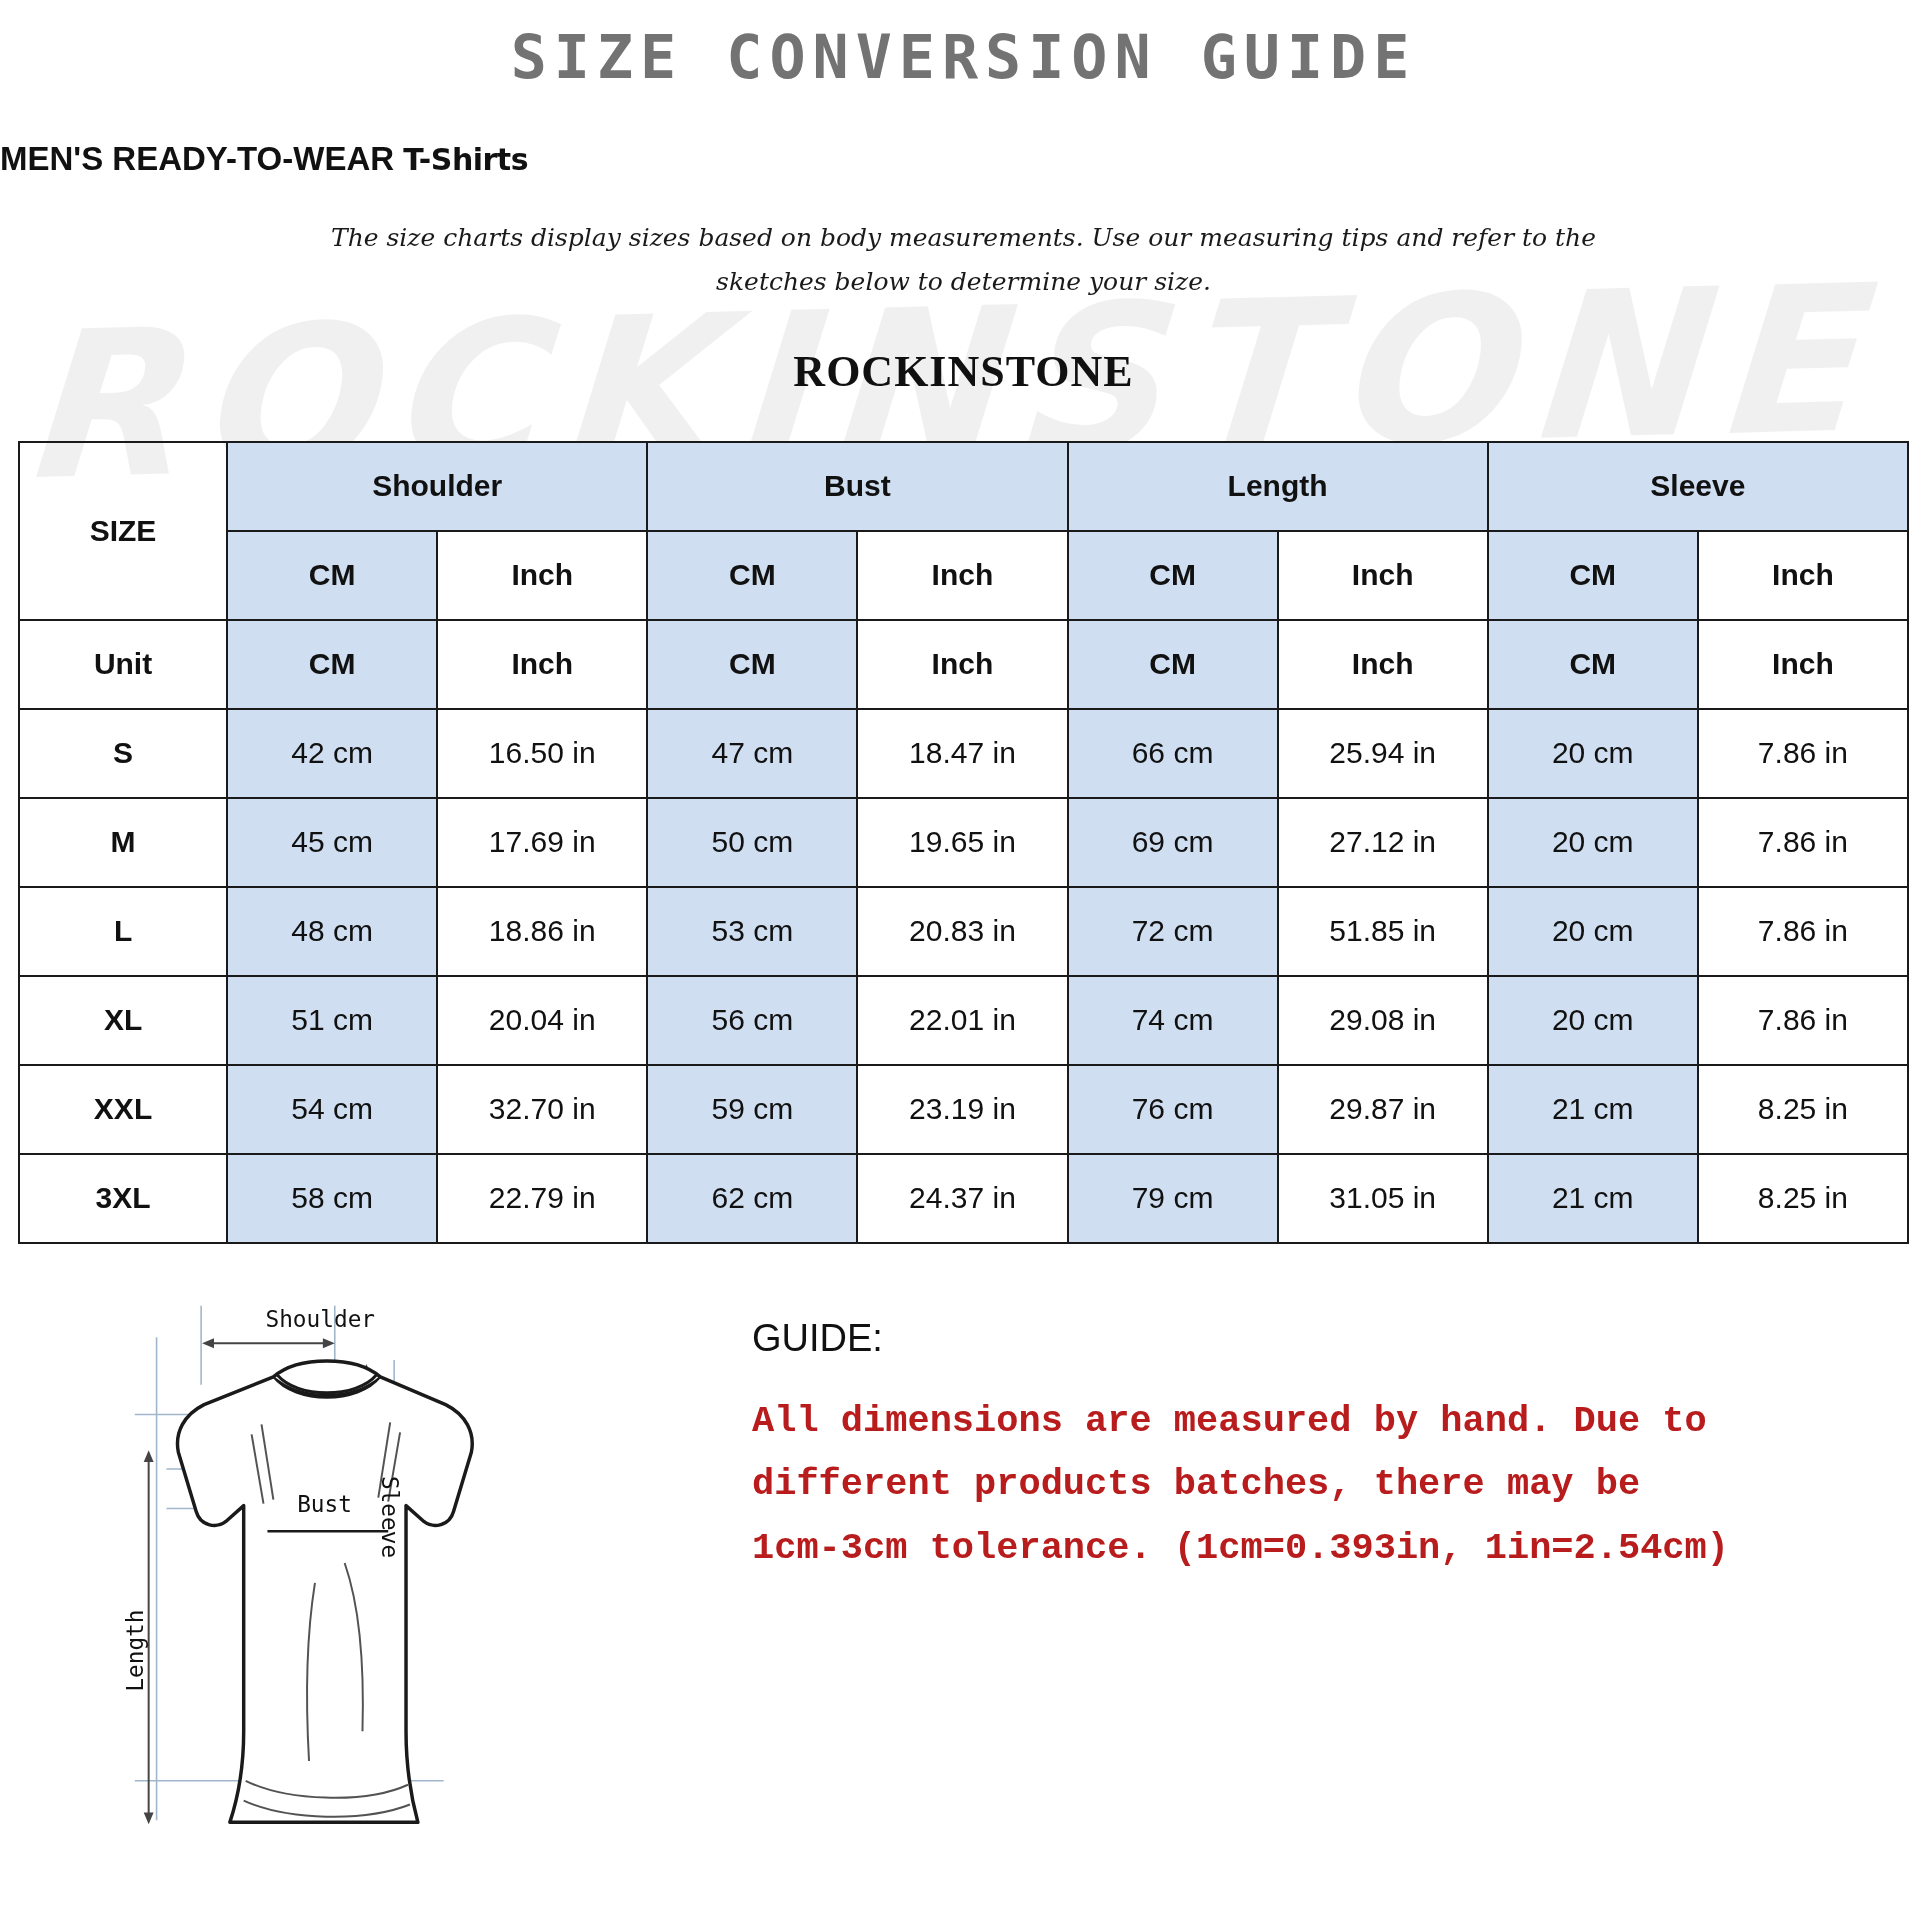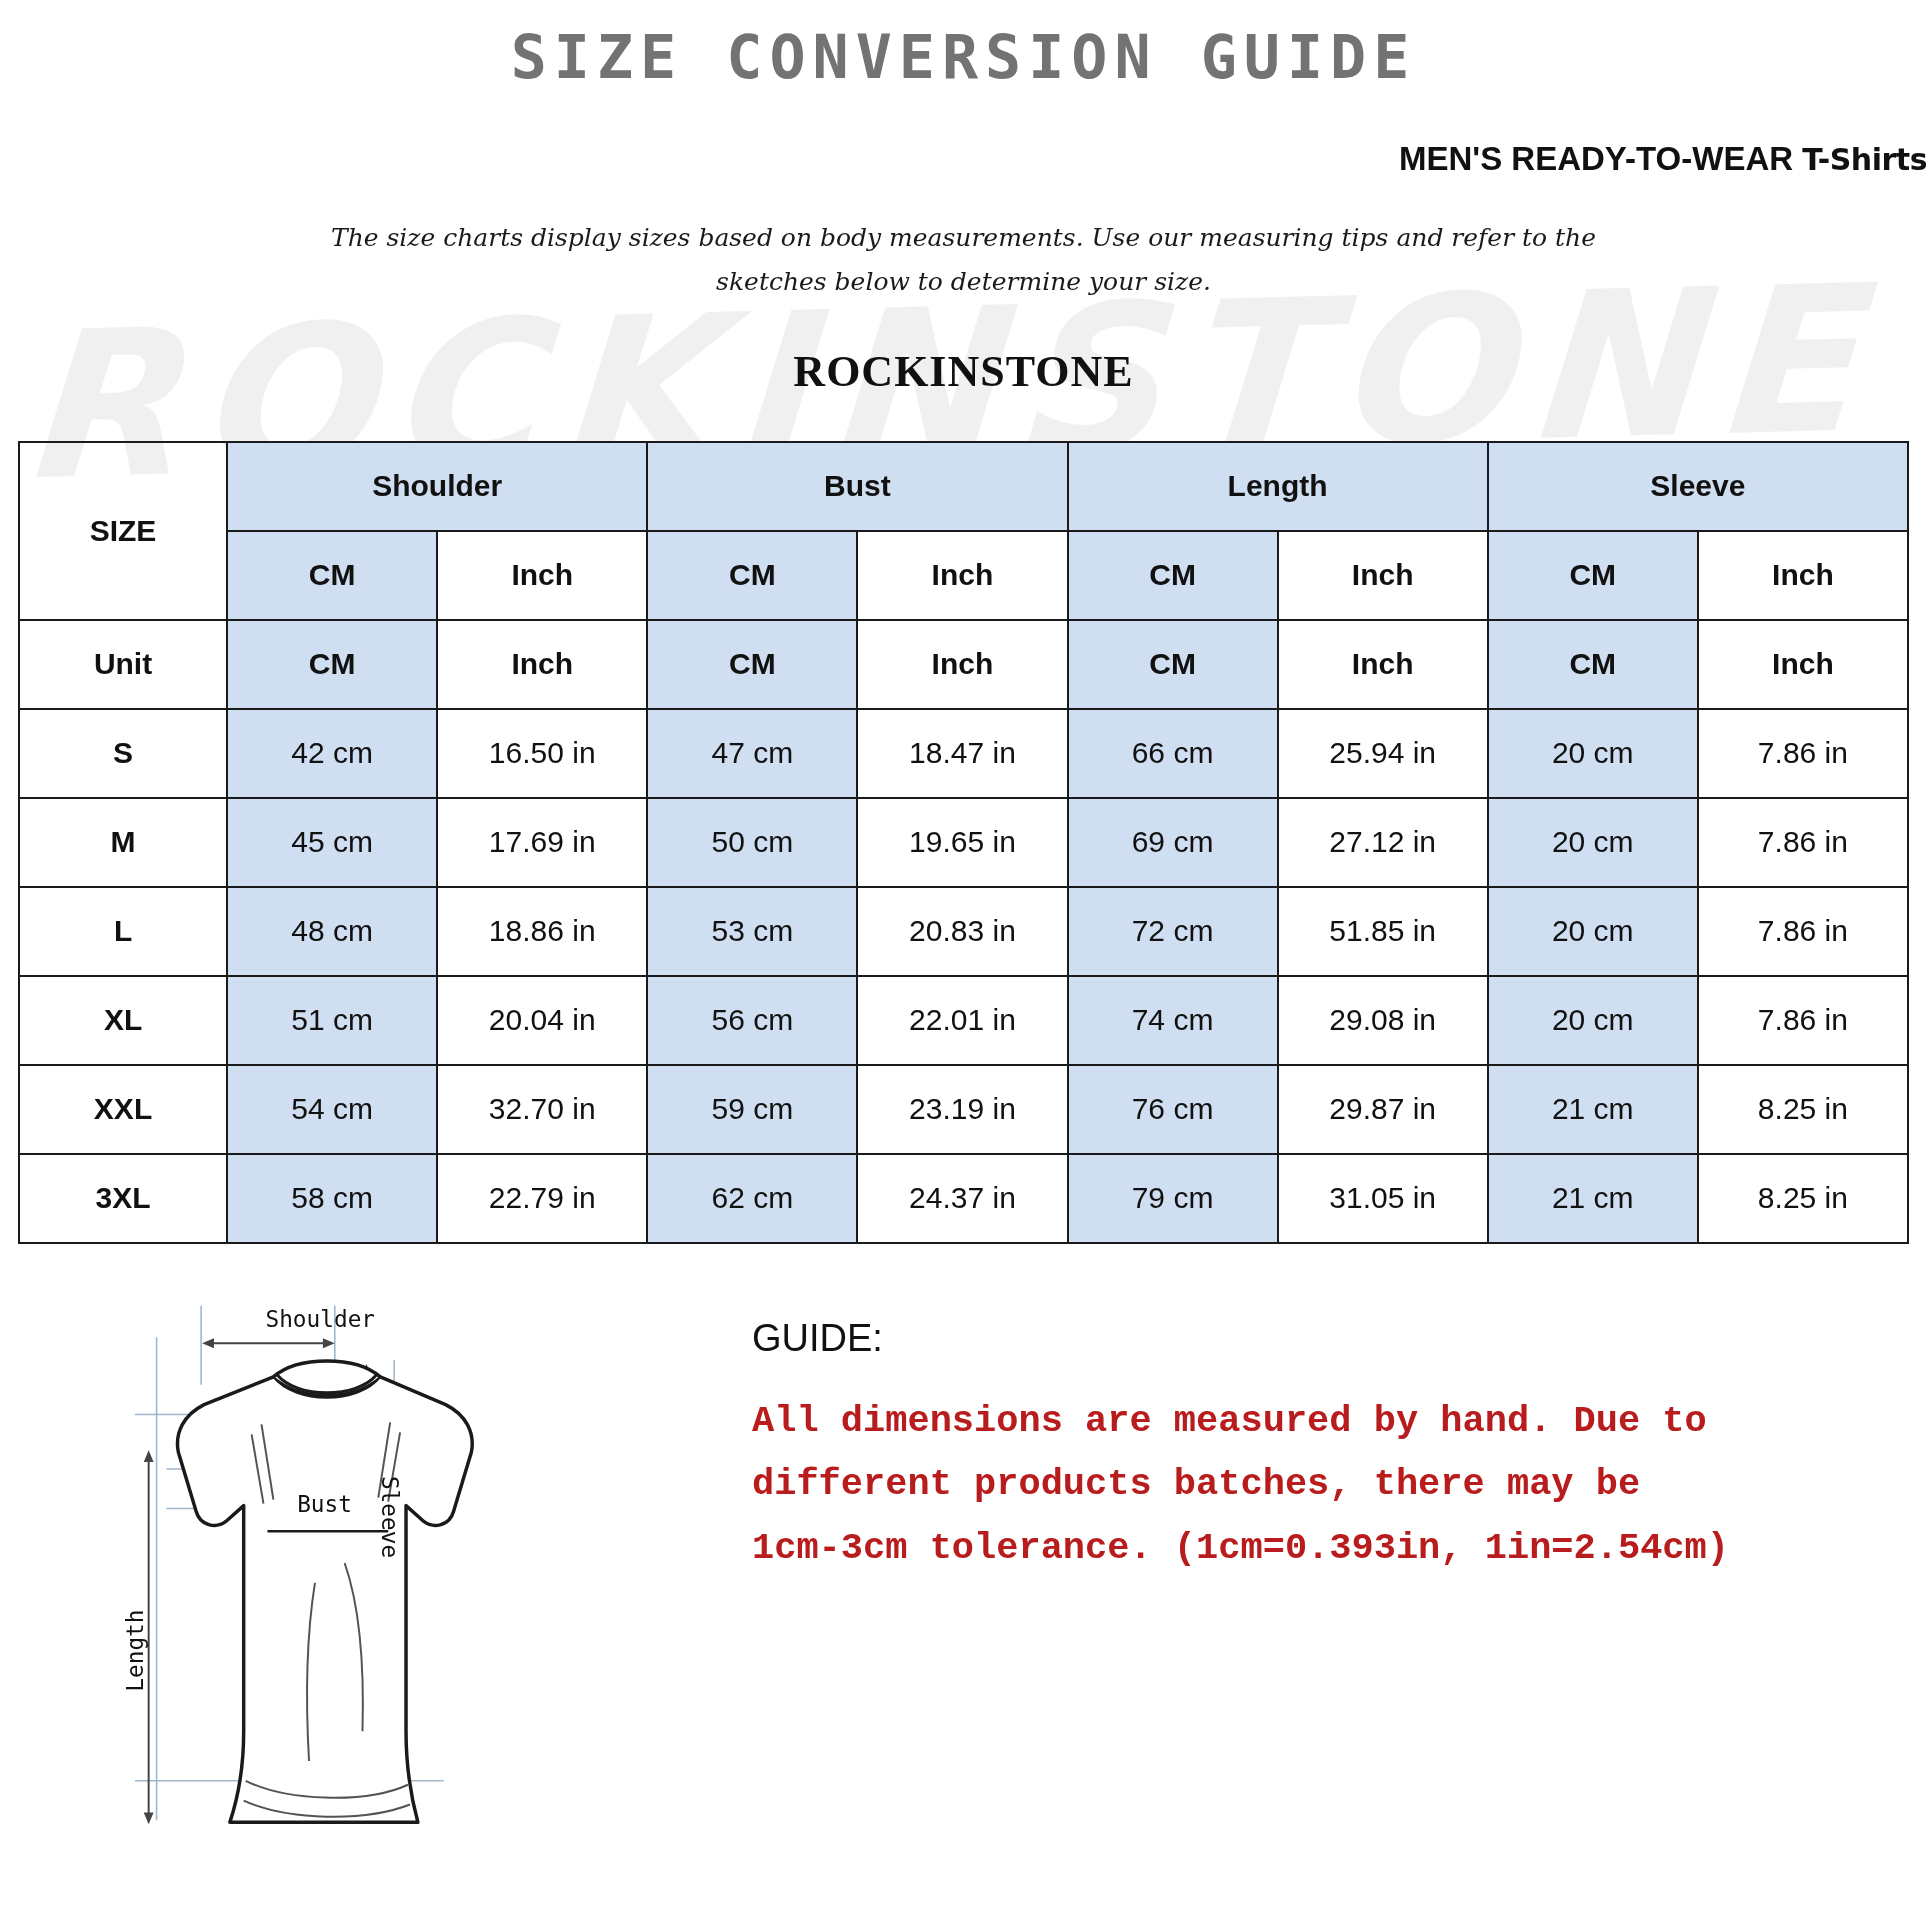--- a/index.html
+++ b/index.html
@@ -47,21 +47,21 @@
   .title {
     text-align: center;
     font-family: "DejaVu Sans Mono", monospace;
     font-size: 60px;
     font-weight: 700;
     letter-spacing: 7px;
     margin: 22px 0 0 0;
     color: #737373;
   }
   .subtitle {
-    text-align: right;
+    text-align: left;
     font-size: 33px;
     font-weight: 700;
     margin: 48px 0 0 0;
     color: #111;
   }
   .subtitle .sub-b {
     font-family: "DejaVu Sans", sans-serif;
     font-size: 30px;
     letter-spacing: -0.5px;
   }

